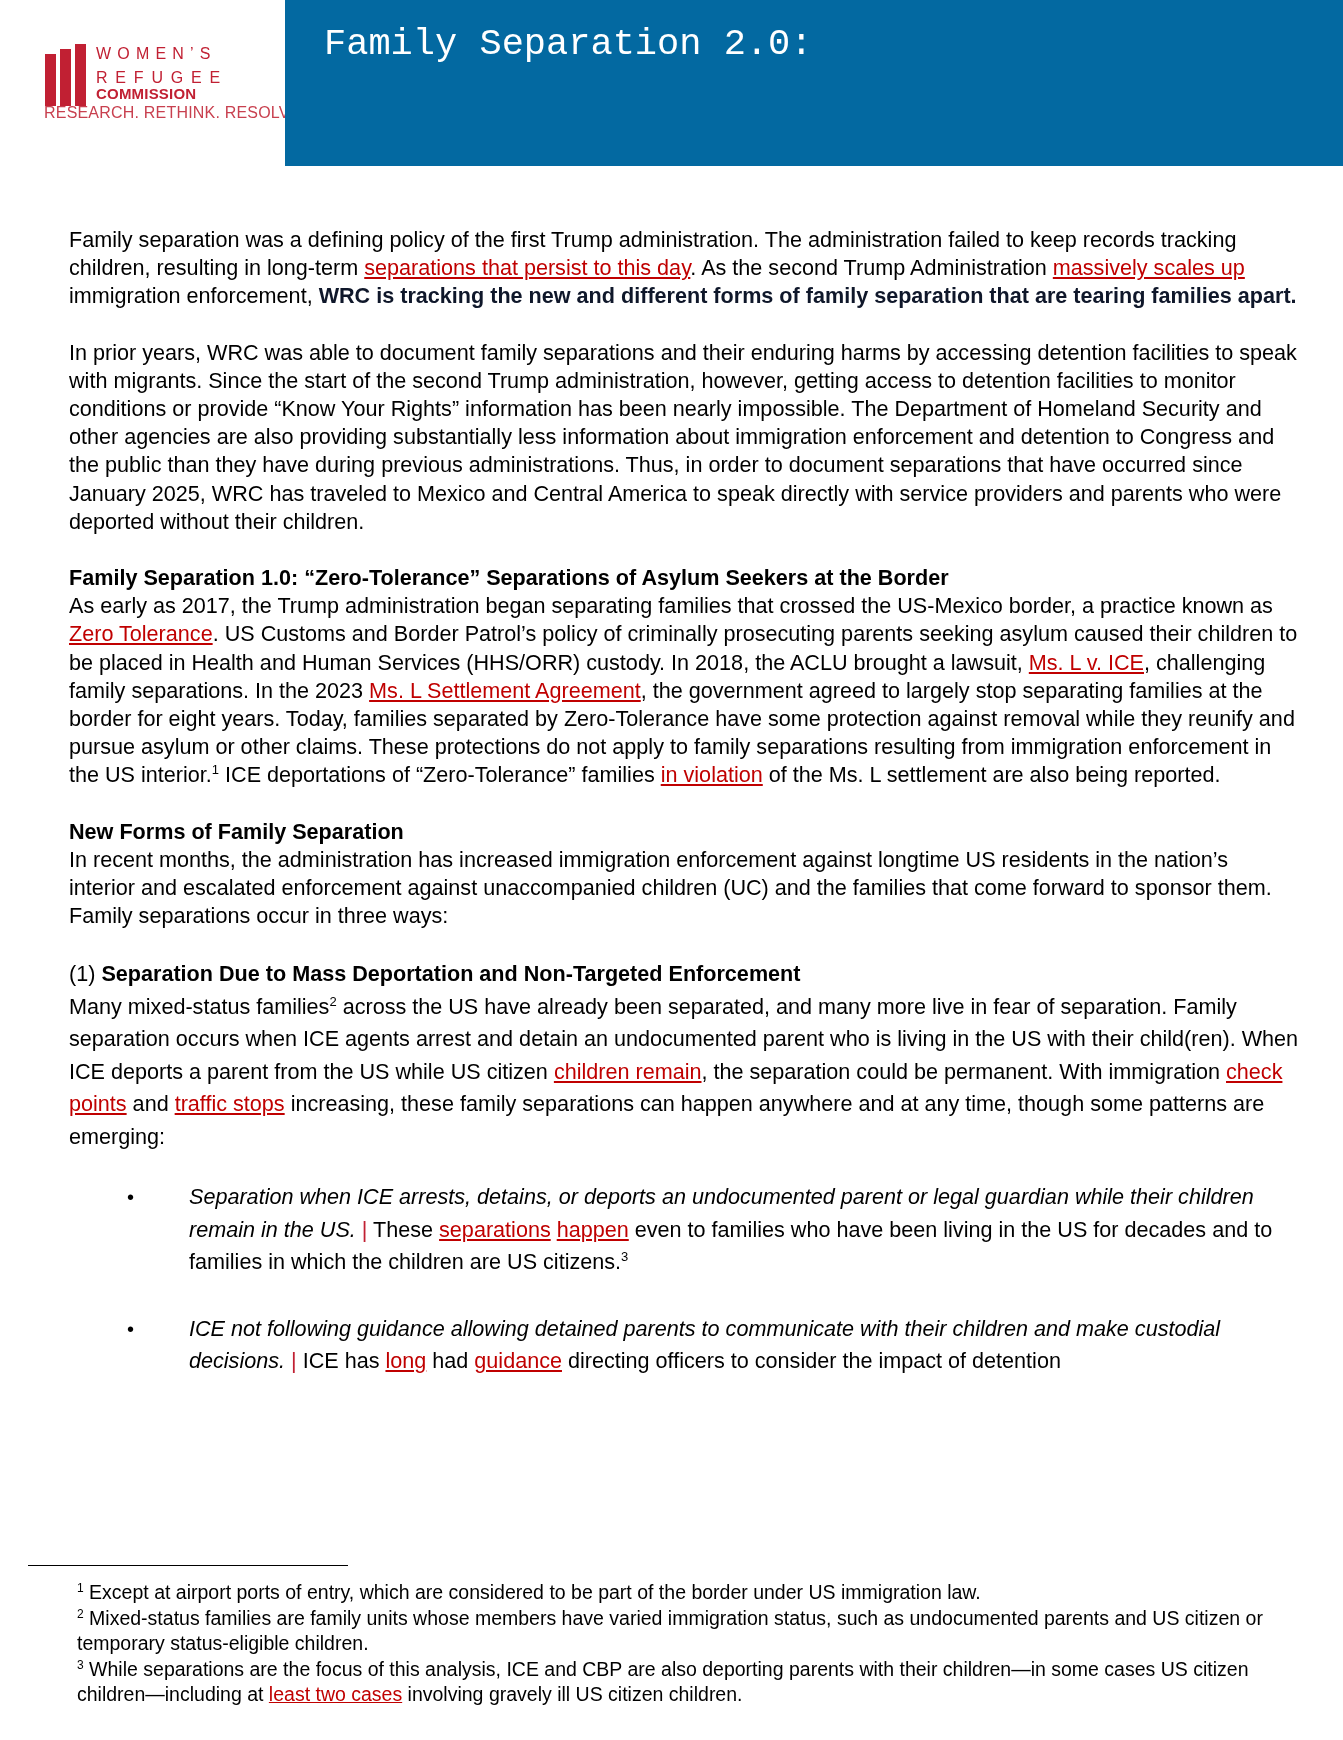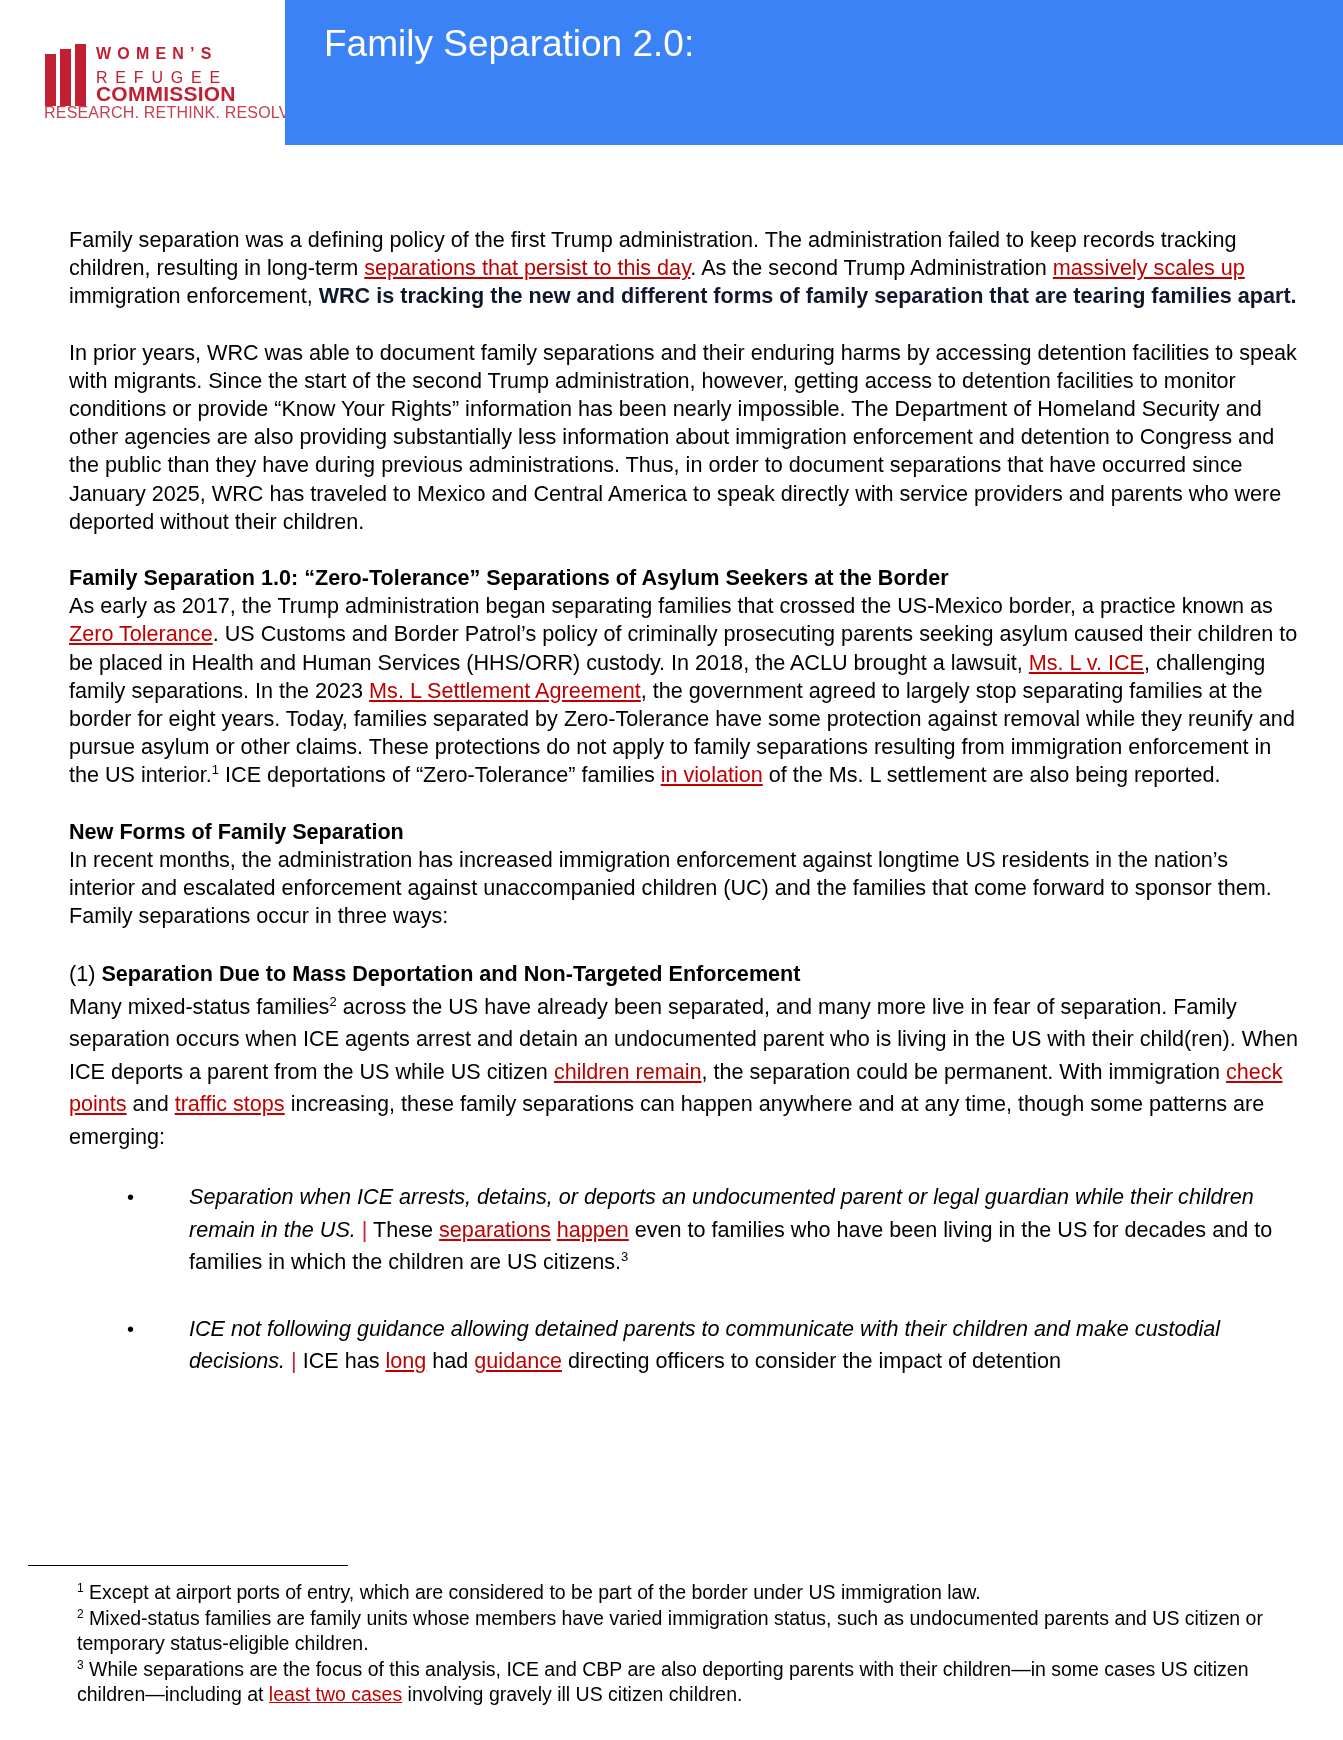--- a/index.html
+++ b/index.html
@@ -4,26 +4,26 @@
 <style>
   * { box-sizing: border-box; margin: 0; padding: 0; }
   html, body { width: 1343px; height: 1740px; background: #ffffff; }
   body { position: relative; font-family: "Liberation Sans", sans-serif; color: #000; overflow: hidden; }
 
   .logo { position: absolute; left: 44px; top: 44px; width: 210px; height: 80px; }
   .logo .bar { position: absolute; background: #C12033; }
   .logo .bar1 { left: 1px; top: 10px; width: 11px; height: 52px; }
   .logo .bar2 { left: 16px; top: 5px; width: 11px; height: 57px; }
   .logo .bar3 { left: 31px; top: 0px; width: 11px; height: 62px; }
-  .logo .w1 { position: absolute; left: 52px; top: 0px; font-size: 16px; letter-spacing: 6.2px; color: #C12033; font-weight: bold; line-height: 20px; white-space: nowrap; }
+  .logo .w1 { position: absolute; left: 52px; top: 0px; font-size: 16px; letter-spacing: 6.2px; color: #C12033; font-weight: normal; line-height: 20px; white-space: nowrap; }
   .logo .w2 { position: absolute; left: 52px; top: 24px; font-size: 16px; letter-spacing: 7.8px; color: #C12033; font-weight: normal; line-height: 20px; white-space: nowrap; }
-  .logo .w3 { position: absolute; left: 52px; top: 39px; font-size: 21px; letter-spacing: 0.2px; color: #C12033; font-weight: bold; line-height: 22px; white-space: nowrap; }
+  .logo .w3 { position: absolute; left: 52px; top: 39px; font-size: 15px; letter-spacing: 0.2px; color: #C12033; font-weight: bold; line-height: 22px; white-space: nowrap; }
   .logo .tag { position: absolute; left: 0px; top: 62px; font-size: 16px; color: #C8404F; letter-spacing: 0.2px; line-height: 14px; white-space: nowrap; }
 
-  .banner { position: absolute; left: 285px; top: 0; width: 1058px; height: 145px; background: #3b82f6; }
+  .banner { position: absolute; left: 285px; top: 0; width: 1058px; height: 166px; background: #0369a1; font-family: Liberation Mono, monospace; }
   .banner .t1 { position: absolute; left: 39px; top: 22px; color: #fff; font-size: 37px; line-height: 44px; white-space: nowrap; }
   .banner .t2 { position: absolute; left: 39px; top: 96px; color: #fff; font-size: 37px; line-height: 44px; white-space: nowrap; }
 
   .content { position: absolute; left: 69px; top: 226px; width: 1230px; }
   .p { font-size: 21.6px; line-height: 28.2px; }
   .p-wide { font-size: 21.6px; line-height: 32.5px; }
   .mb { margin-bottom: 28px; }
   a.lnk { color: #C00000; text-decoration: underline; text-decoration-color: #C00000; }
   .emph { color: #0f172a; font-weight: bold; }
   .h { font-weight: bold; }

